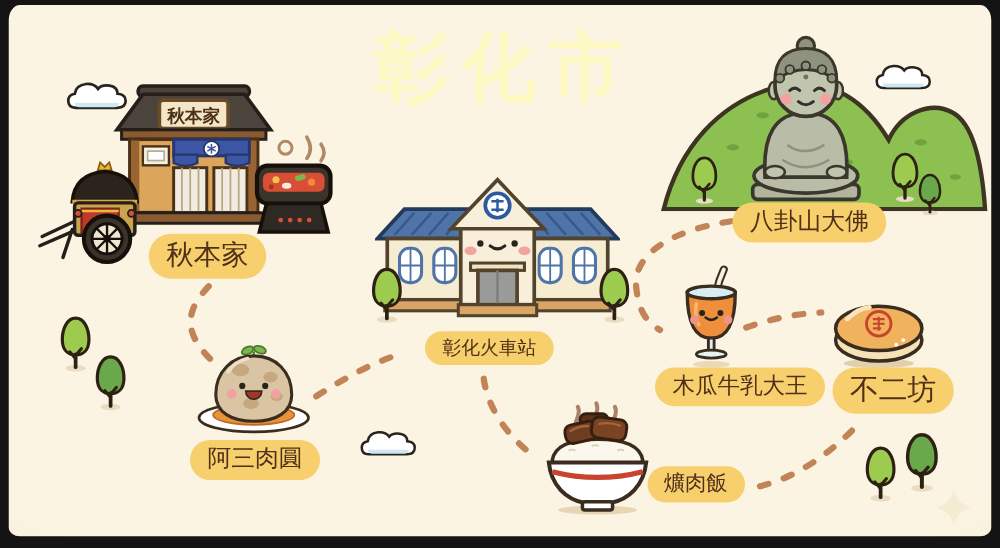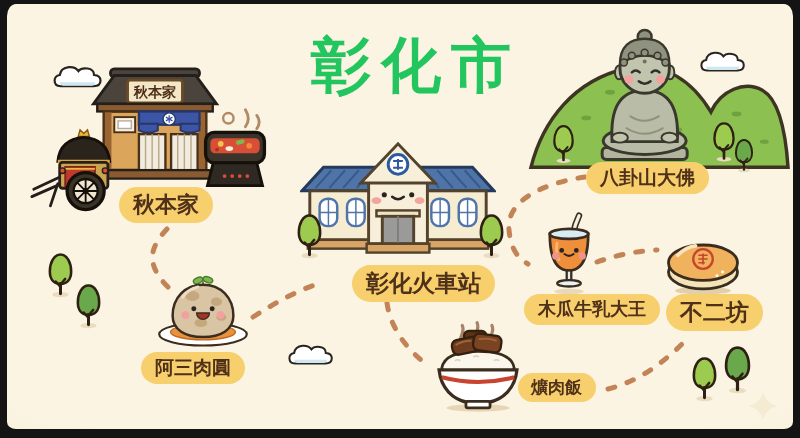--- a/index.html
+++ b/index.html
@@ -3,27 +3,27 @@
 <meta charset="utf-8">
 <style>
   html,body{margin:0;padding:0;background:#141414;}
   .stage{position:relative;width:800px;height:438px;background:#141414;
          font-family:"DejaVu Sans","Liberation Sans",sans-serif;overflow:hidden;}
   .canvas{position:absolute;inset:2px;border-radius:15px;
           background:radial-gradient(120% 125% at 50% 42%, #fbf4e2 55%, #f1e6cc 100%);}
   .frame{position:absolute;inset:0;border:solid #141414;border-width:4px 7px 9px 7px;
          border-radius:16px;pointer-events:none;z-index:40;}
   .title{position:absolute;left:50%;top:10px;transform:translateX(-50%);
-         margin:16px;font-size:60px;font-weight:bold;color:#22c55e;letter-spacing:10px;
+         margin:4px;font-size:60px;font-weight:bold;color:#fef9c3;letter-spacing:10px;
          white-space:nowrap;z-index:10;text-align:center;}
   .routes{position:absolute;inset:0;z-index:3;}
   .routes path{fill:none;stroke:#c28357;stroke-width:5;stroke-linecap:round;
                stroke-dasharray:7 13;}
   .art{position:absolute;z-index:5;}
-  .pill{position:absolute;z-index:12;background:#f8cf6d;color:#4f3018;font-weight:bold;
+  .pill{position:absolute;z-index:12;background:#f8cf6d;color:#4f3018;font-weight:normal;
         border-radius:20px;padding:4px 14px;line-height:1.25;white-space:nowrap;}
   .defs{position:absolute;width:0;height:0;overflow:hidden;}
 </style>
 </head>
 <body>
 
 <div class="stage">
   <div class="canvas"></div>
 
   <svg class="defs" aria-hidden="true">
@@ -278,20 +278,20 @@
     </svg>
   <svg class="art" style="left:722px;top:345px;width:31px;color:#69a94c;" viewBox="0 0 34 54">
       <use href="#sym-tree"></use>
     </svg>
   <svg class="art" style="left:749px;top:392px;width:28px;" viewBox="0 0 32 32">
     <path d="M16,0 Q18.5,12 32,16 Q18.5,20 16,32 Q13.5,20 0,16 Q13.5,12 16,0 Z" fill="#f4ebd2"></path>
   </svg>
 
   <div class="pill" style="left:119px;top:187px;font-size:22px;">秋本家</div>
   <div class="pill" style="left:586px;top:162px;font-size:19px;">八卦山大佛</div>
-  <div class="pill" style="left:352px;top:265px;font-size:23px;">彰化火車站</div>
-  <div class="pill" style="left:141px;top:352px;font-size:19px;">阿三肉圓</div>
+  <div class="pill" style="left:340px;top:265px;font-size:15px;">彰化火車站</div>
+  <div class="pill" style="left:152px;top:352px;font-size:19px;">阿三肉圓</div>
   <div class="pill" style="left:524px;top:294px;font-size:18px;">木瓜牛乳大王</div>
   <div class="pill" style="left:666px;top:294px;font-size:23px;">不二坊</div>
   <div class="pill" style="left:518px;top:373px;font-size:17px;padding-left:13px;">爌肉飯</div>
 
   <div class="frame"></div>
 </div>
 
 </body></html>

